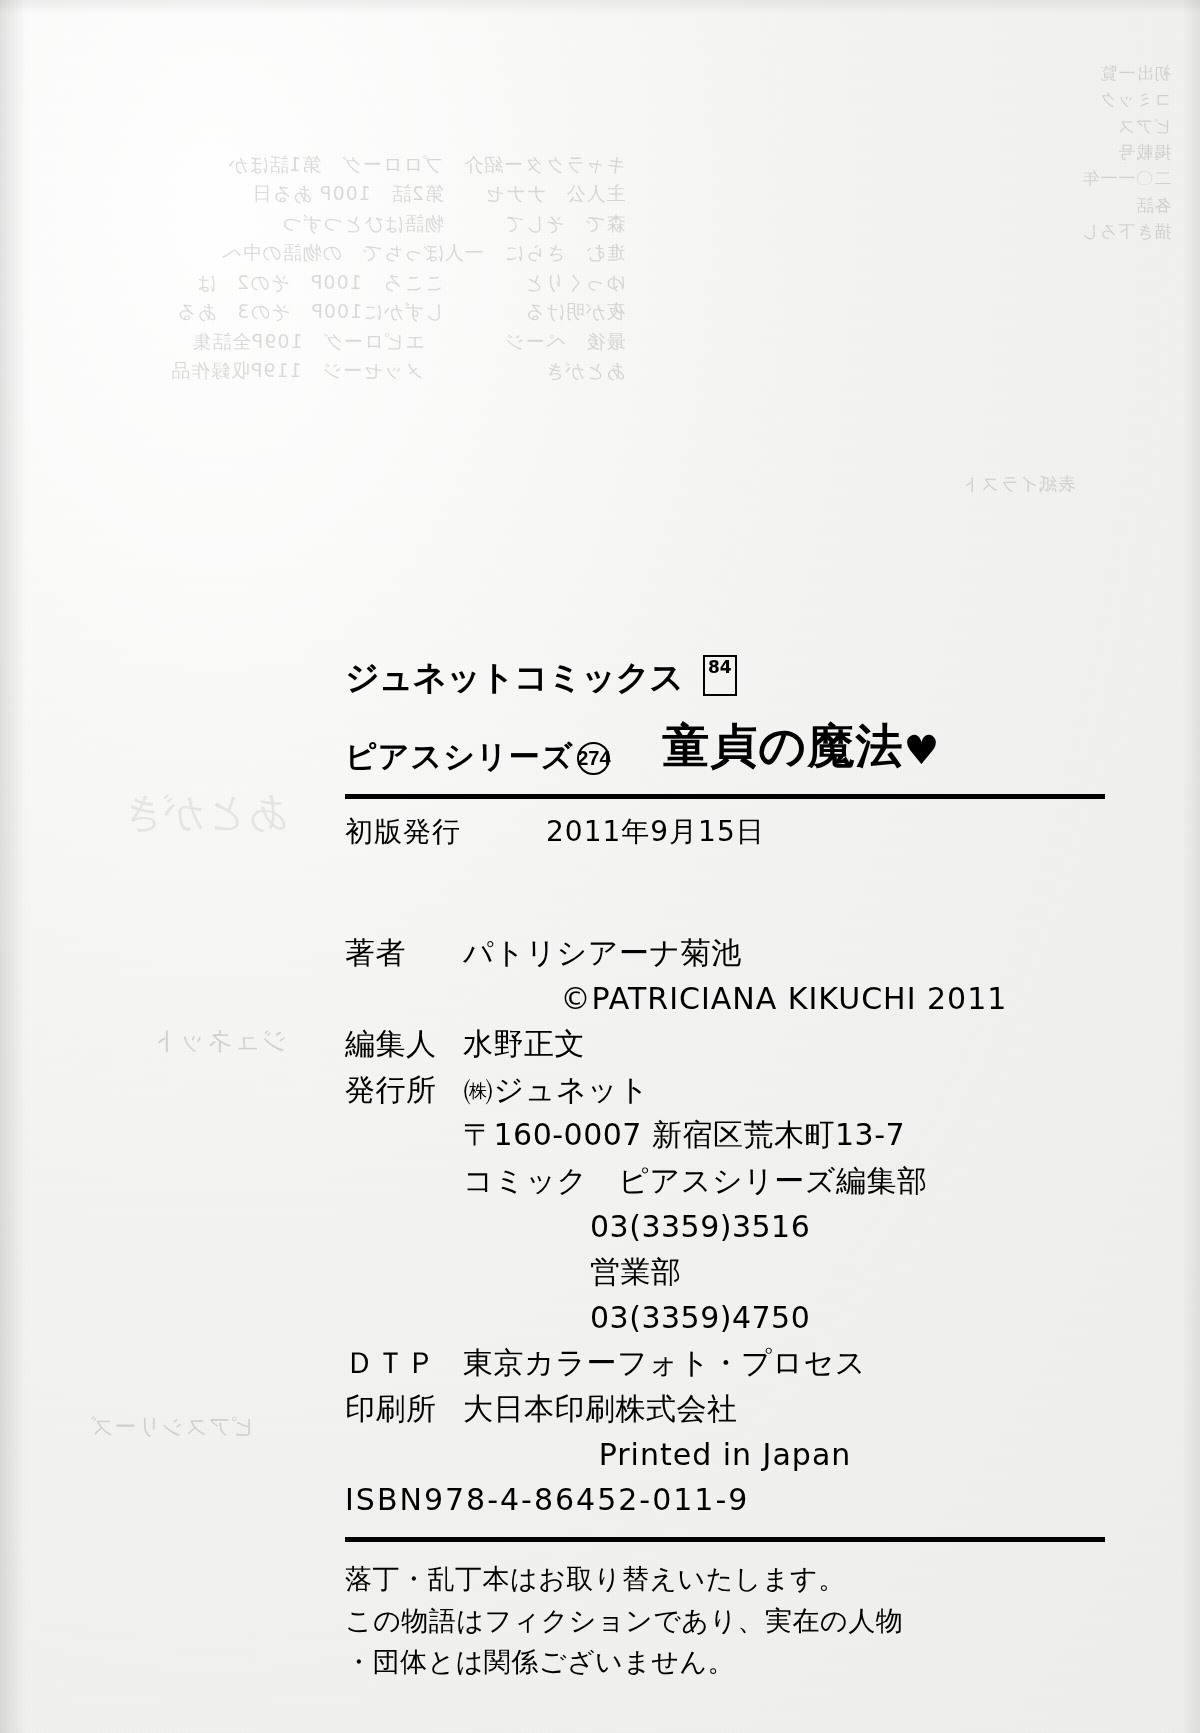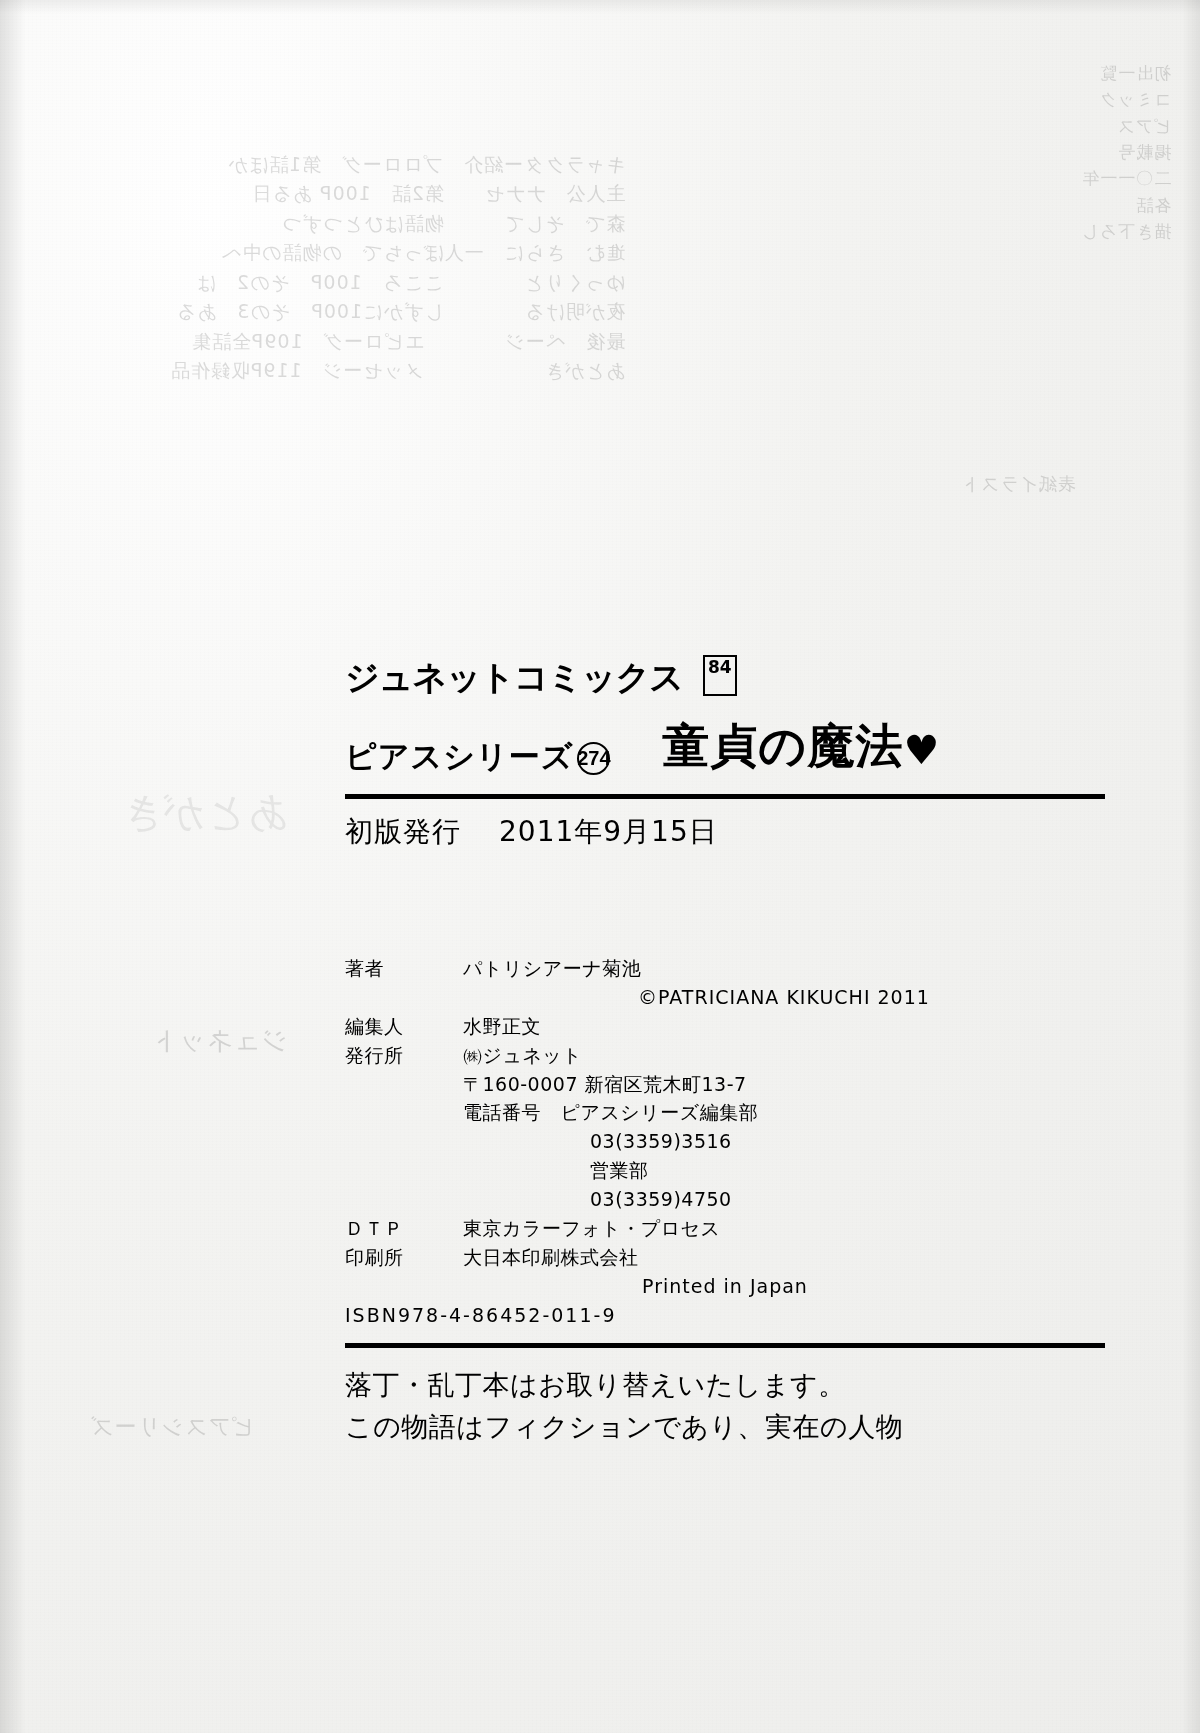--- a/index.html
+++ b/index.html
@@ -129,30 +129,30 @@
 
   .rule {
     height: 5px;
     background: #000;
     margin: 16px 0 0 0;
     width: 760px;
   }
 
   .pubdate {
     display: flex;
-    gap: 38px;
+    gap: 85px;
     font-size: 28px;
     margin-top: 14px;
     letter-spacing: 1px;
     font-family: "DejaVu Sans", "Liberation Sans", sans-serif;
   }
 
   .details {
-    margin-top: 103px;
-    font-size: 19px;
+    margin-top: 79px;
+    font-size: 30px;
     line-height: 1.52;
     letter-spacing: .5px;
     font-family: "DejaVu Sans", "Liberation Sans", sans-serif;
   }
   .row {
     display: flex;
   }
   .lbl {
     width: 118px;
     flex: 0 0 118px;
@@ -242,21 +242,21 @@
       <span class="lbl">編集人</span>
       <span class="val">水野正文</span>
     </div>
 
     <div class="row">
       <span class="lbl">発行所</span>
       <span class="val">㈱ジュネット</span>
     </div>
 
     <div class="indent-1">〒160-0007 新宿区荒木町13-7</div>
-    <div class="indent-1">電話番号　ピアスシリーズ編集部</div>
+    <div class="indent-1">コミック　ピアスシリーズ編集部</div>
     <div class="indent-2">03(3359)3516</div>
     <div class="indent-2">営業部</div>
     <div class="indent-2">03(3359)4750</div>
 
     <div class="row">
       <span class="lbl">ＤＴＰ</span>
       <span class="val">東京カラーフォト・プロセス</span>
     </div>
 
     <div class="row">
@@ -266,15 +266,16 @@
 
     <div class="latin">Printed in Japan</div>
     <div class="isbn">ISBN978-4-86452-011-9</div>
   </div>
 
   <div class="rule-bottom"></div>
 
   <div class="notice">
     <div>落丁・乱丁本はお取り替えいたします。</div>
     <div>この物語はフィクションであり、実在の人物</div>
+    <div>・団体とは関係ございません。</div>
   </div>
 
 </div>
 
 </body></html>

